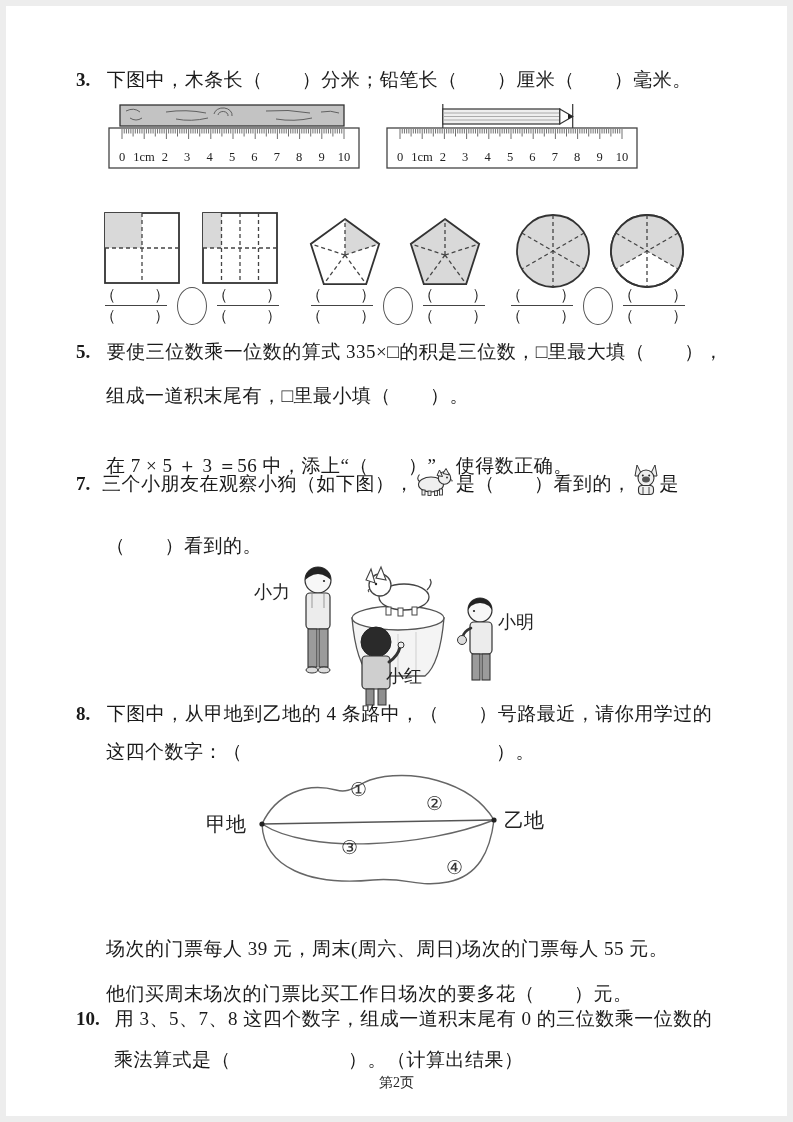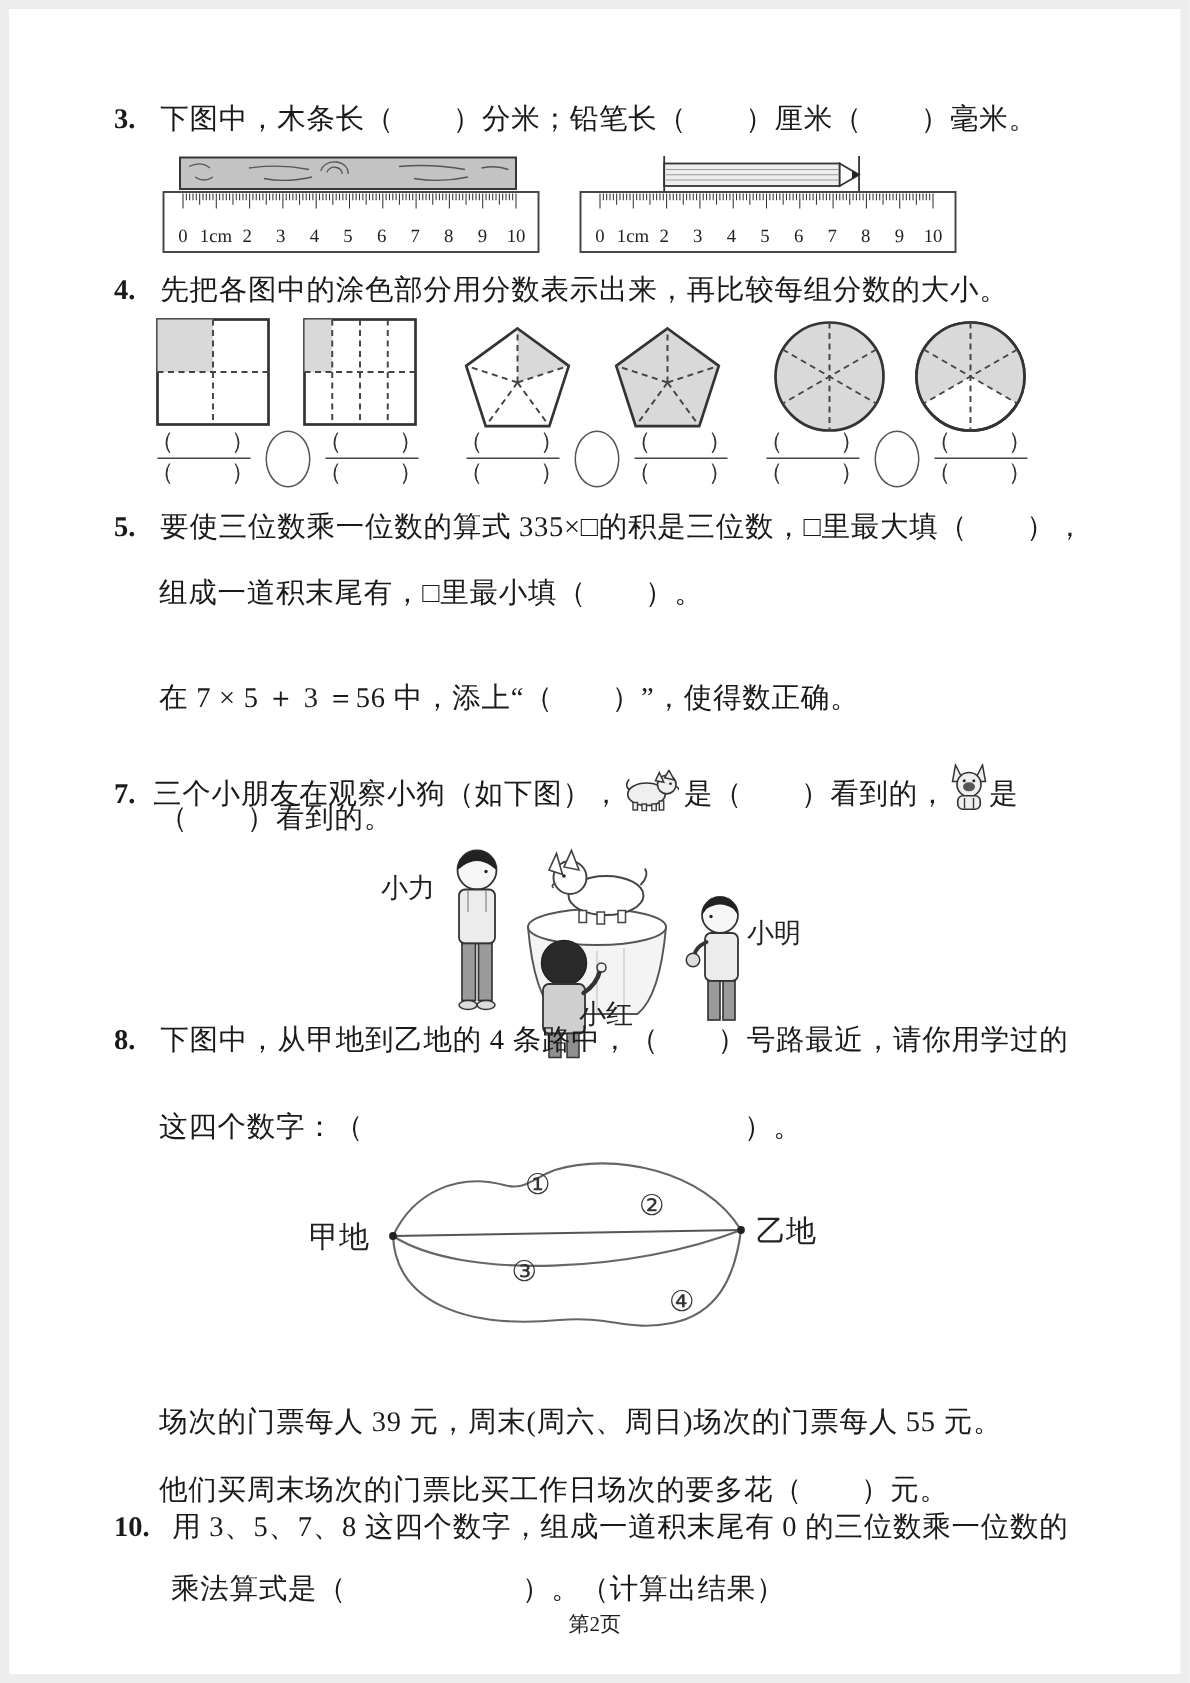--- a/index.html
+++ b/index.html
@@ -281,24 +281,20 @@
         <text x="126" y="59">5</text>
         <text x="148.4" y="59">6</text>
         <text x="170.8" y="59">7</text>
         <text x="193.2" y="59">8</text>
         <text x="215.6" y="59">9</text>
         <text x="238" y="59">10</text>
       </g>
     </svg>
   </div>
 
-  <div class="qline" style="top:180px">
-    <span class="qnum">4.</span>
-    <span class="qtext">先把各图中的涂色部分用分数表示出来，再比较每组分数的大小。</span>
-  </div>
 
   <div class="shape" style="left:104px">
     <svg width="76" height="74" viewBox="0 0 76 74">
       <rect x="1" y="1" width="74" height="70" fill="#fff" stroke="#333" stroke-width="1.8"></rect>
       <rect x="1" y="1" width="37" height="35" fill="#d9d9d9"></rect>
       <line x1="38" y1="1" x2="38" y2="71" stroke="#444" stroke-width="1.3" stroke-dasharray="4,3"></line>
       <line x1="1" y1="36" x2="75" y2="36" stroke="#444" stroke-width="1.3" stroke-dasharray="4,3"></line>
     </svg>
   </div>
   <div class="shape" style="left:202px">
@@ -406,21 +402,21 @@
     <span class="qtext">要使三位数乘一位数的算式 335×□的积是三位数，□里最大填（　　），</span>
   </div>
   <div class="qline qcont" style="top:382px">
     <span class="qtext">组成一道积末尾有，□里最小填（　　）。</span>
   </div>
 
   <div class="qline qcont" style="top:452px">
     <span class="qtext">在 7 × 5 ＋ 3 ＝56 中，添上“（　　）”，使得数正确。</span>
   </div>
 
-  <div class="qline" style="top:509px">
+  <div class="qline" style="top:464px">
     <span class="qnum">7.</span><span class="qtext">三个小朋友在观察小狗（如下图），</span><span class="inline-dog"><svg width="38" height="28" viewBox="0 0 38 28">
           <ellipse cx="15" cy="16.5" rx="12.5" ry="7.5" fill="#efefef" stroke="#333" stroke-width="1.1"></ellipse>
           <circle cx="28.5" cy="10" r="6.2" fill="#efefef" stroke="#333" stroke-width="1.1"></circle>
           <polygon points="23.5,2 26.5,8.5 21,7.5" fill="#efefef" stroke="#333" stroke-width="1"></polygon>
           <polygon points="30,0.5 33.5,7 27,5.5" fill="#efefef" stroke="#333" stroke-width="1"></polygon>
           <circle cx="31" cy="9.5" r="0.9" fill="#222"></circle>
           <path d="M34.5,11.5 q2.5,0.5 1.5,2" fill="none" stroke="#333" stroke-width="1"></path>
           <rect x="6" y="22" width="3" height="5" fill="#efefef" stroke="#333" stroke-width="0.9"></rect>
           <rect x="12" y="23" width="3" height="4.5" fill="#efefef" stroke="#333" stroke-width="0.9"></rect>
           <rect x="18.5" y="23" width="3" height="4.5" fill="#efefef" stroke="#333" stroke-width="0.9"></rect>
@@ -495,21 +491,21 @@
         <circle cx="234" cy="90" r="4.5" fill="#ddd" stroke="#333" stroke-width="1"></circle>
         <rect x="244" y="104" width="8" height="26" fill="#9b9b9b" stroke="#333" stroke-width="1.1"></rect>
         <rect x="254" y="104" width="8" height="26" fill="#9b9b9b" stroke="#333" stroke-width="1.1"></rect>
       </g>
       <text x="26" y="48" font-size="18" fill="#222">小力</text>
       <text x="158" y="132" font-size="18" fill="#222">小红</text>
       <text x="270" y="78" font-size="18" fill="#222">小明</text>
     </svg>
   </div>
 
-  <div class="qline" style="top:680px">
+  <div class="qline" style="top:700px">
     <span class="qnum">8.</span>
     <span class="qtext">下图中，从甲地到乙地的 4 条路中，（　　）号路最近，请你用学过的</span>
   </div>
   <div class="qline qcont" style="top:738px">
     <span class="qtext">这四个数字：（　　　　　　　　　　　　　）。</span>
   </div>
 
   <div class="pathmap">
     <svg width="424" height="120" viewBox="0 0 424 120">
       <path d="M64,54 C78,24 108,12 138,20 C152,24 158,15 172,10 C210,-2 272,10 296,50" fill="none" stroke="#666" stroke-width="1.4"></path>

